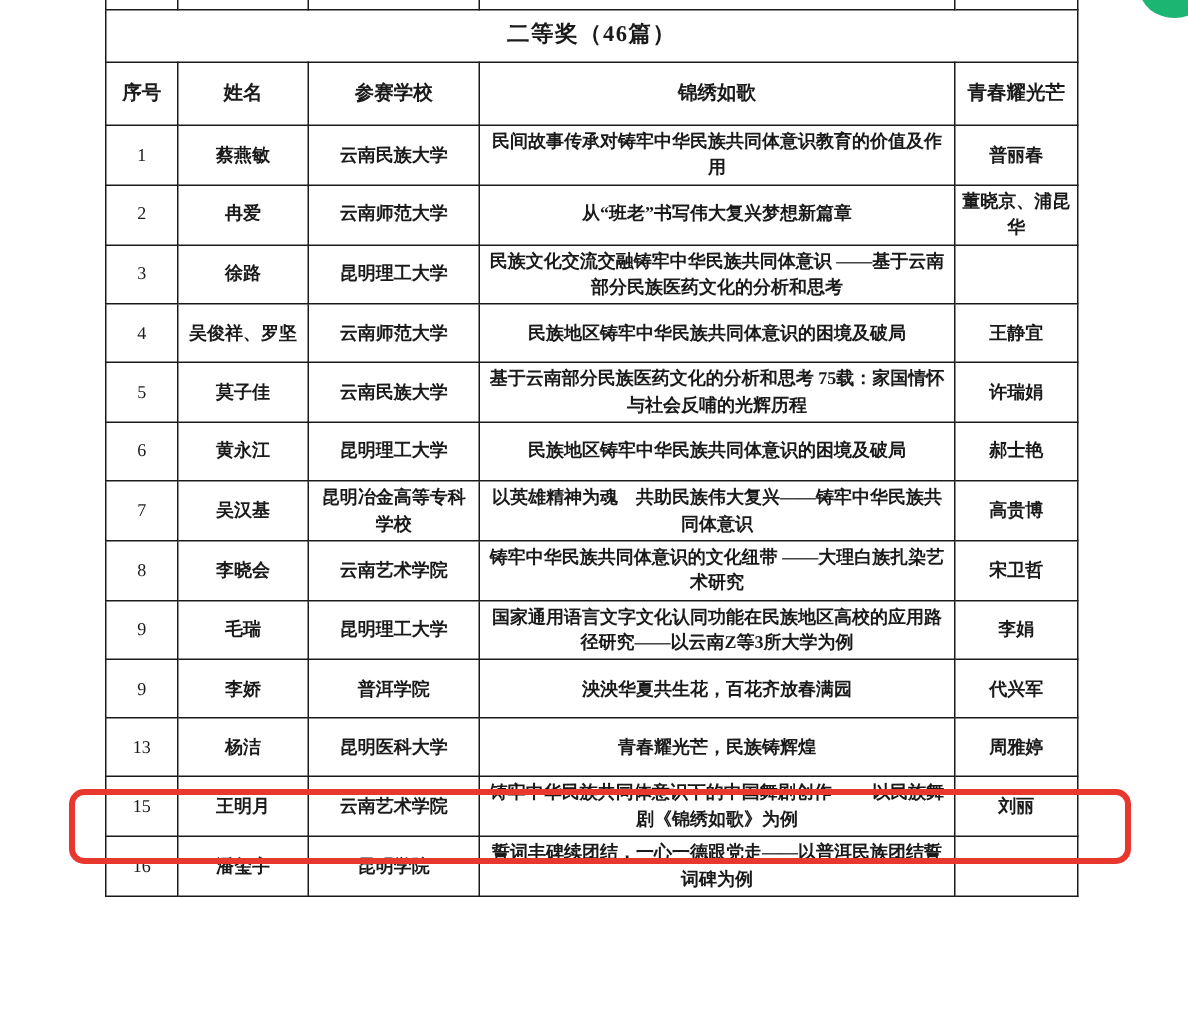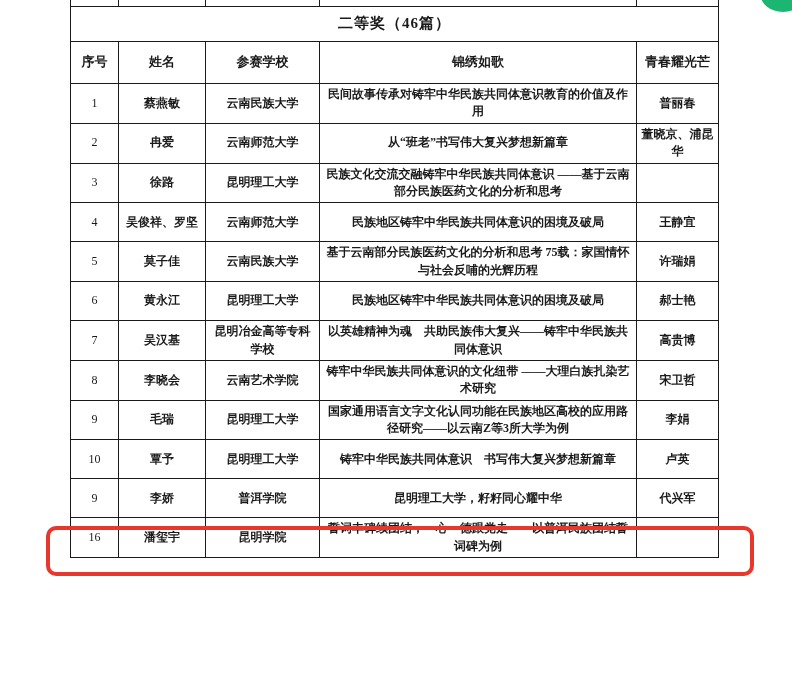--- a/index.html
+++ b/index.html
@@ -161,32 +161,39 @@
           <td class="cell-teacher">宋卫哲</td>
         </tr>
         <tr>
           <td class="cell-no">9</td>
           <td class="cell-name">毛瑞</td>
           <td class="cell-school">昆明理工大学</td>
           <td class="cell-title">国家通用语言文字文化认同功能在民族地区高校的应用路径研究——以云南Z等3所大学为例</td>
           <td class="cell-teacher">李娟</td>
         </tr>
         <tr>
-          <td class="cell-no">10</td>
-          <td class="cell-name">覃予</td>
-          <td class="cell-school">昆明理工大学</td>
-          <td class="cell-title">铸牢中华民族共同体意识　书写伟大复兴梦想新篇章</td>
-          <td class="cell-teacher">卢英</td>
-        </tr>
-        <tr>
           <td class="cell-no">9</td>
           <td class="cell-name">李娇</td>
           <td class="cell-school">普洱学院</td>
-          <td class="cell-title">昆明理工大学，籽籽同心耀中华</td>
+          <td class="cell-title">泱泱华夏共生花，百花齐放春满园</td>
           <td class="cell-teacher">代兴军</td>
+        </tr>
+        <tr>
+          <td class="cell-no">13</td>
+          <td class="cell-name">杨洁</td>
+          <td class="cell-school">昆明医科大学</td>
+          <td class="cell-title">青春耀光芒，民族铸辉煌</td>
+          <td class="cell-teacher">周雅婷</td>
+        </tr>
+        <tr>
+          <td class="cell-no">15</td>
+          <td class="cell-name">王明月</td>
+          <td class="cell-school">云南艺术学院</td>
+          <td class="cell-title">铸牢中华民族共同体意识下的中国舞剧创作 ——以民族舞剧《锦绣如歌》为例</td>
+          <td class="cell-teacher">刘丽</td>
         </tr>
         <tr>
           <td class="cell-no">16</td>
           <td class="cell-name">潘玺宇</td>
           <td class="cell-school">昆明学院</td>
           <td class="cell-title">誓词丰碑续团结，一心一德跟党走——以普洱民族团结誓词碑为例</td>
           <td class="cell-teacher"></td>
         </tr>
       </tbody>
     </table>

